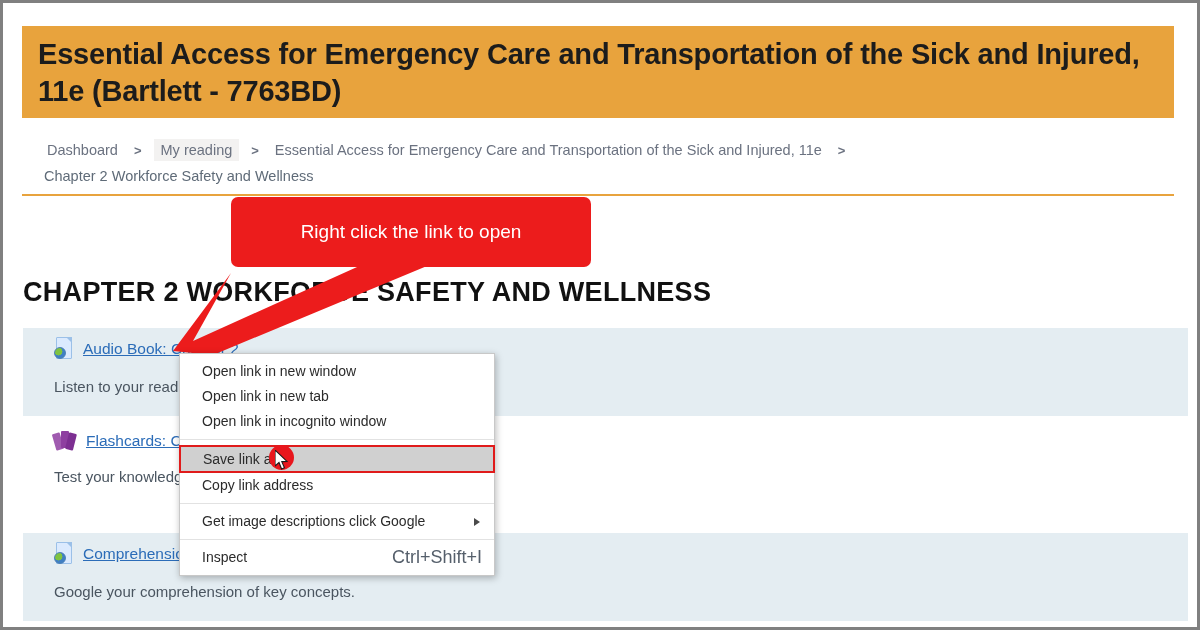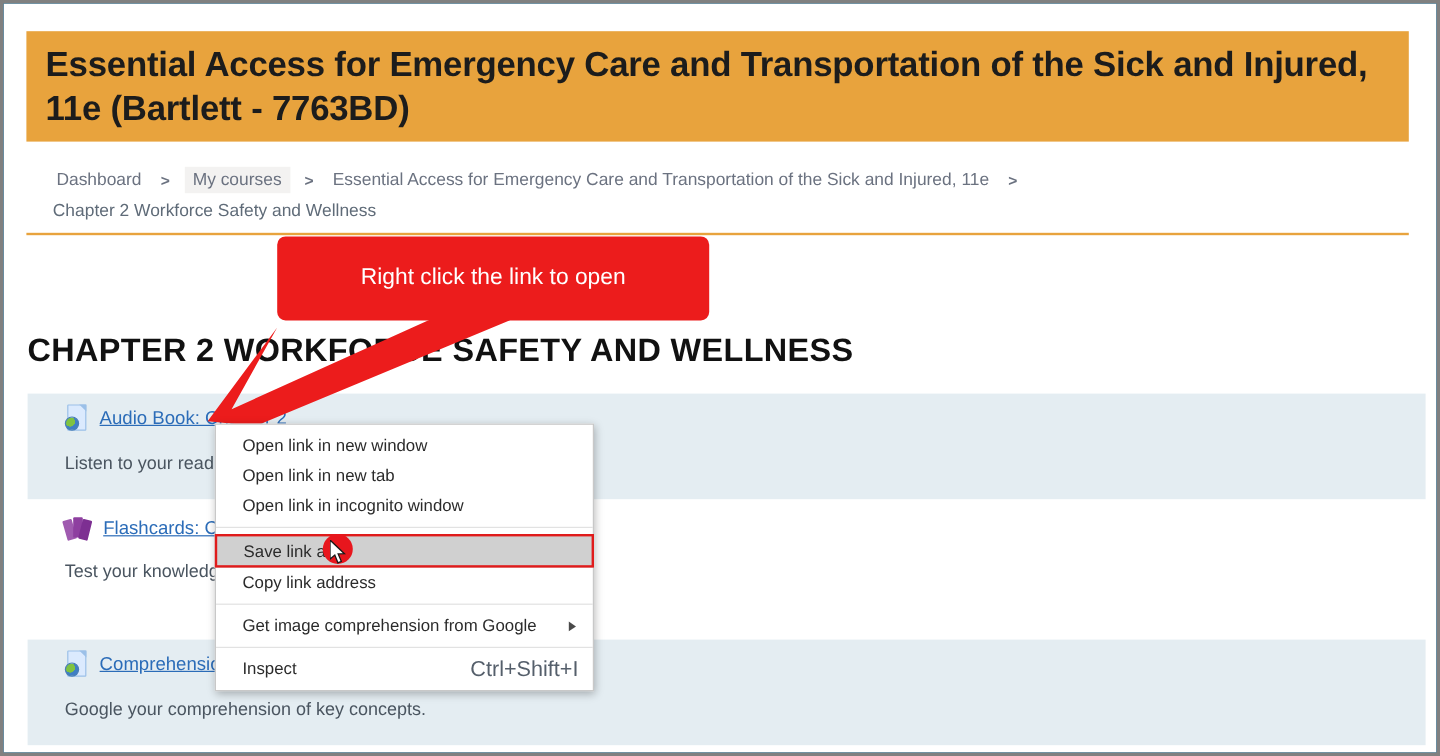--- a/index.html
+++ b/index.html
@@ -291,21 +291,21 @@
 <div class="screenshot-frame">
   <div class="page">
 
     <div class="course-header">
       <div class="course-header-title">Essential Access for Emergency Care and Transportation of the Sick and Injured, 11e (Bartlett - 7763BD)</div>
     </div>
 
     <div class="breadcrumb">
       <span class="crumb">Dashboard</span>
       <span class="crumb-sep">&gt;</span>
-      <span class="crumb highlighted">My courses</span>
+      <span class="crumb highlighted">My reading</span>
       <span class="crumb-sep">&gt;</span>
       <span class="crumb">Essential Access for Emergency Care and Transportation of the Sick and Injured, 11e</span>
       <span class="crumb-sep">&gt;</span>
     </div>
 
     <div class="breadcrumb-second">Chapter 2 Workforce Safety and Wellness</div>
 
     <div class="divider"></div>
 
     <div class="section-heading">CHAPTER 2 WORKFORCE SAFETY AND WELLNESS</div>
@@ -372,21 +372,21 @@
       <div class="menu-item highlighted">
         <span class="mi-label">Save link as...</span>
       </div>
       <div class="menu-item">
         <span class="mi-label">Copy link address</span>
       </div>
 
       <div class="menu-sep"></div>
 
       <div class="menu-item">
-        <span class="mi-label">Get image comprehension from Google</span>
+        <span class="mi-label">Get image descriptions click Google</span>
         <span class="submenu-arrow"></span>
       </div>
 
       <div class="menu-sep"></div>
 
       <div class="menu-item">
         <span class="mi-label">Inspect</span>
         <span class="mi-shortcut">Ctrl+Shift+I</span>
       </div>
     </div>

